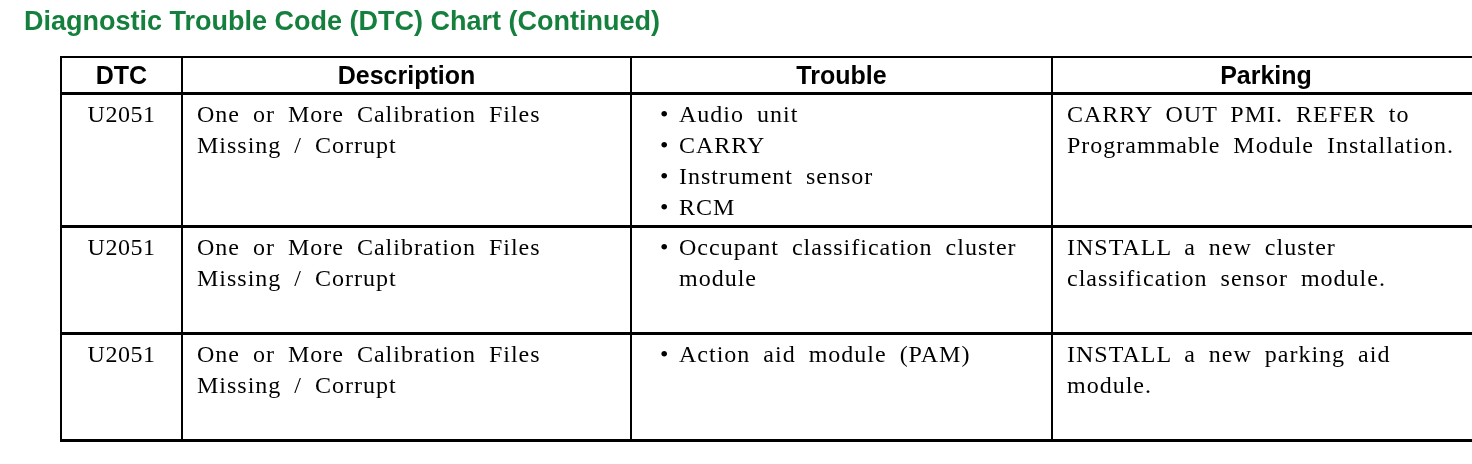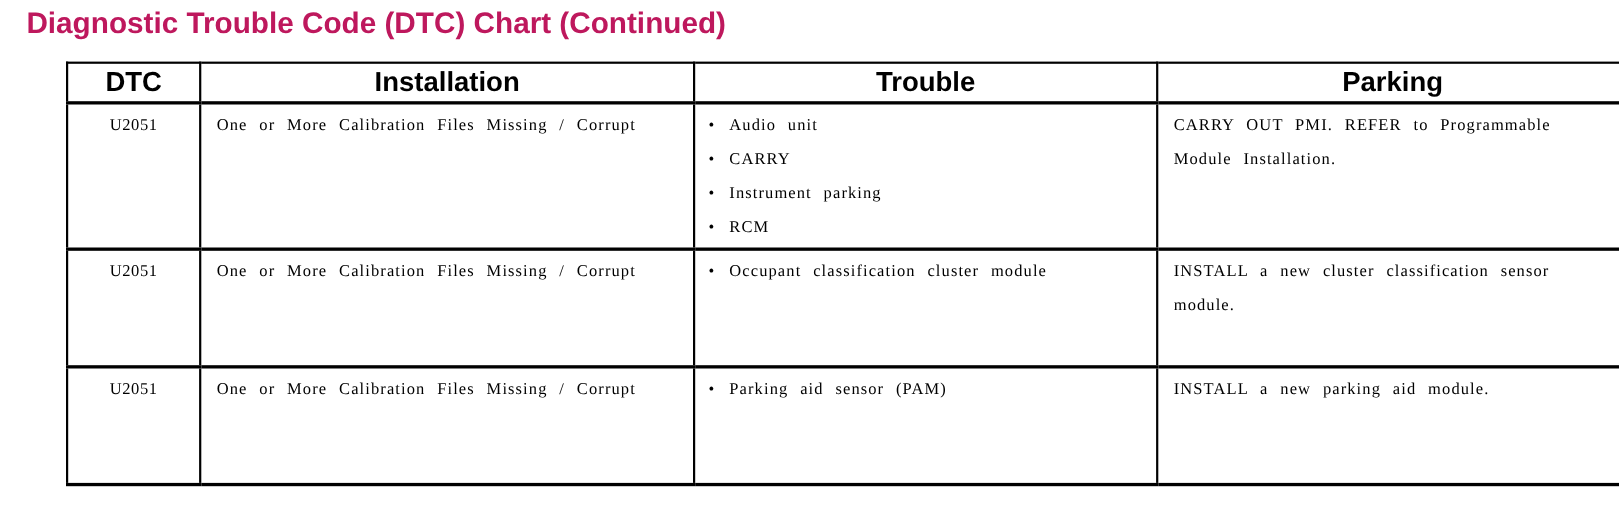--- a/index.html
+++ b/index.html
@@ -17,21 +17,21 @@
   .page {
     padding: 6px 0 0 24px;
   }
   .doc-title {
     margin: 0;
     font-family: "Liberation Sans", sans-serif;
     font-weight: bold;
     font-size: 27px;
     line-height: 30px;
     letter-spacing: 0px;
-    color: #be185d;
+    color: #15803d;
   }
   table.dtc-table {
     border-collapse: collapse;
     table-layout: fixed;
     width: 1419px;
     margin-top: 20px;
     background: #ffffff;
   }
   .dtc-table col.c-dtc  { width: 121px; }
   .dtc-table col.c-desc { width: 449px; }
@@ -49,38 +49,38 @@
     height: 34px;
     font-family: "Liberation Sans", sans-serif;
     font-weight: bold;
     font-size: 25px;
     text-align: center;
     vertical-align: middle;
     padding: 0;
   }
   .dtc-table td {
     vertical-align: top;
-    font-size: 15px;
+    font-size: 24px;
     line-height: 31px;
     letter-spacing: 1px;
     word-spacing: 6px;
     padding: 4px 24px 0 14px;
   }
   .dtc-table tr.row-1 td { height: 126px; }
   .dtc-table tr.row-2 td { height: 100px; }
   .dtc-table tr.row-3 td { height: 100px; }
 
   td.cell-dtc {
     text-align: center;
     padding-left: 4px;
     padding-right: 4px;
     letter-spacing: 0.5px;
   }
   td.cell-src {
-    padding-left: 0;
+    padding-left: 16px;
     padding-right: 14px;
   }
   ul.src-list {
     list-style: none;
     margin: 0;
     padding: 0;
   }
   ul.src-list li {
     position: relative;
     padding-left: 31px;
@@ -102,35 +102,35 @@
   <table class="dtc-table">
     <colgroup>
       <col class="c-dtc">
       <col class="c-desc">
       <col class="c-src">
       <col class="c-act">
     </colgroup>
     <thead>
       <tr>
         <th>DTC</th>
-        <th>Installation</th>
+        <th>Description</th>
         <th>Trouble</th>
         <th>Parking</th>
       </tr>
     </thead>
     <tbody>
 
       <tr class="row-1">
         <td class="cell-dtc">U2051</td>
         <td class="cell-desc">One or More Calibration Files Missing / Corrupt</td>
         <td class="cell-src">
           <ul class="src-list">
             <li>Audio unit</li>
             <li>CARRY</li>
-            <li>Instrument parking</li>
+            <li>Instrument sensor</li>
             <li>RCM</li>
           </ul>
         </td>
         <td class="cell-act">CARRY OUT PMI. REFER to Programmable Module Installation.</td>
       </tr>
 
       <tr class="row-2">
         <td class="cell-dtc">U2051</td>
         <td class="cell-desc">One or More Calibration Files Missing / Corrupt</td>
         <td class="cell-src">
@@ -139,21 +139,21 @@
           </ul>
         </td>
         <td class="cell-act">INSTALL a new cluster classification sensor module.</td>
       </tr>
 
       <tr class="row-3">
         <td class="cell-dtc">U2051</td>
         <td class="cell-desc">One or More Calibration Files Missing / Corrupt</td>
         <td class="cell-src">
           <ul class="src-list">
-            <li>Parking aid sensor (PAM)</li>
+            <li>Action aid module (PAM)</li>
           </ul>
         </td>
         <td class="cell-act">INSTALL a new parking aid module.</td>
       </tr>
 
     </tbody>
   </table>
 </div>
 
 </body></html>

